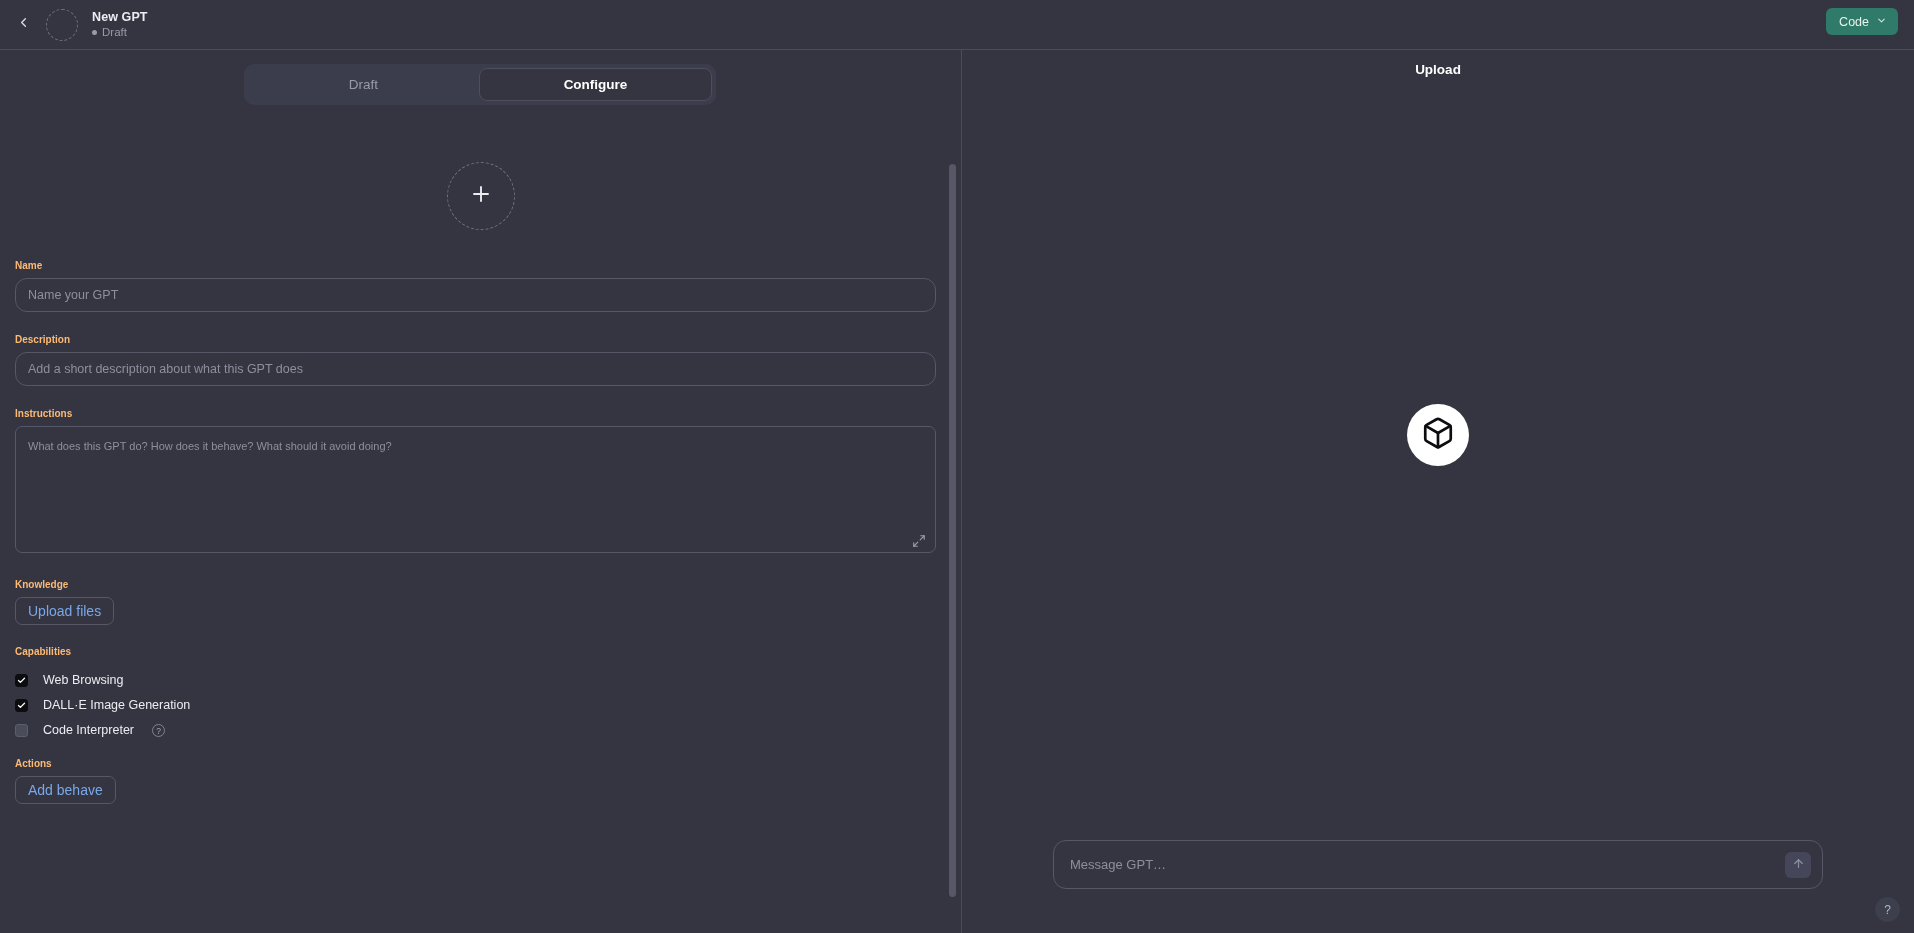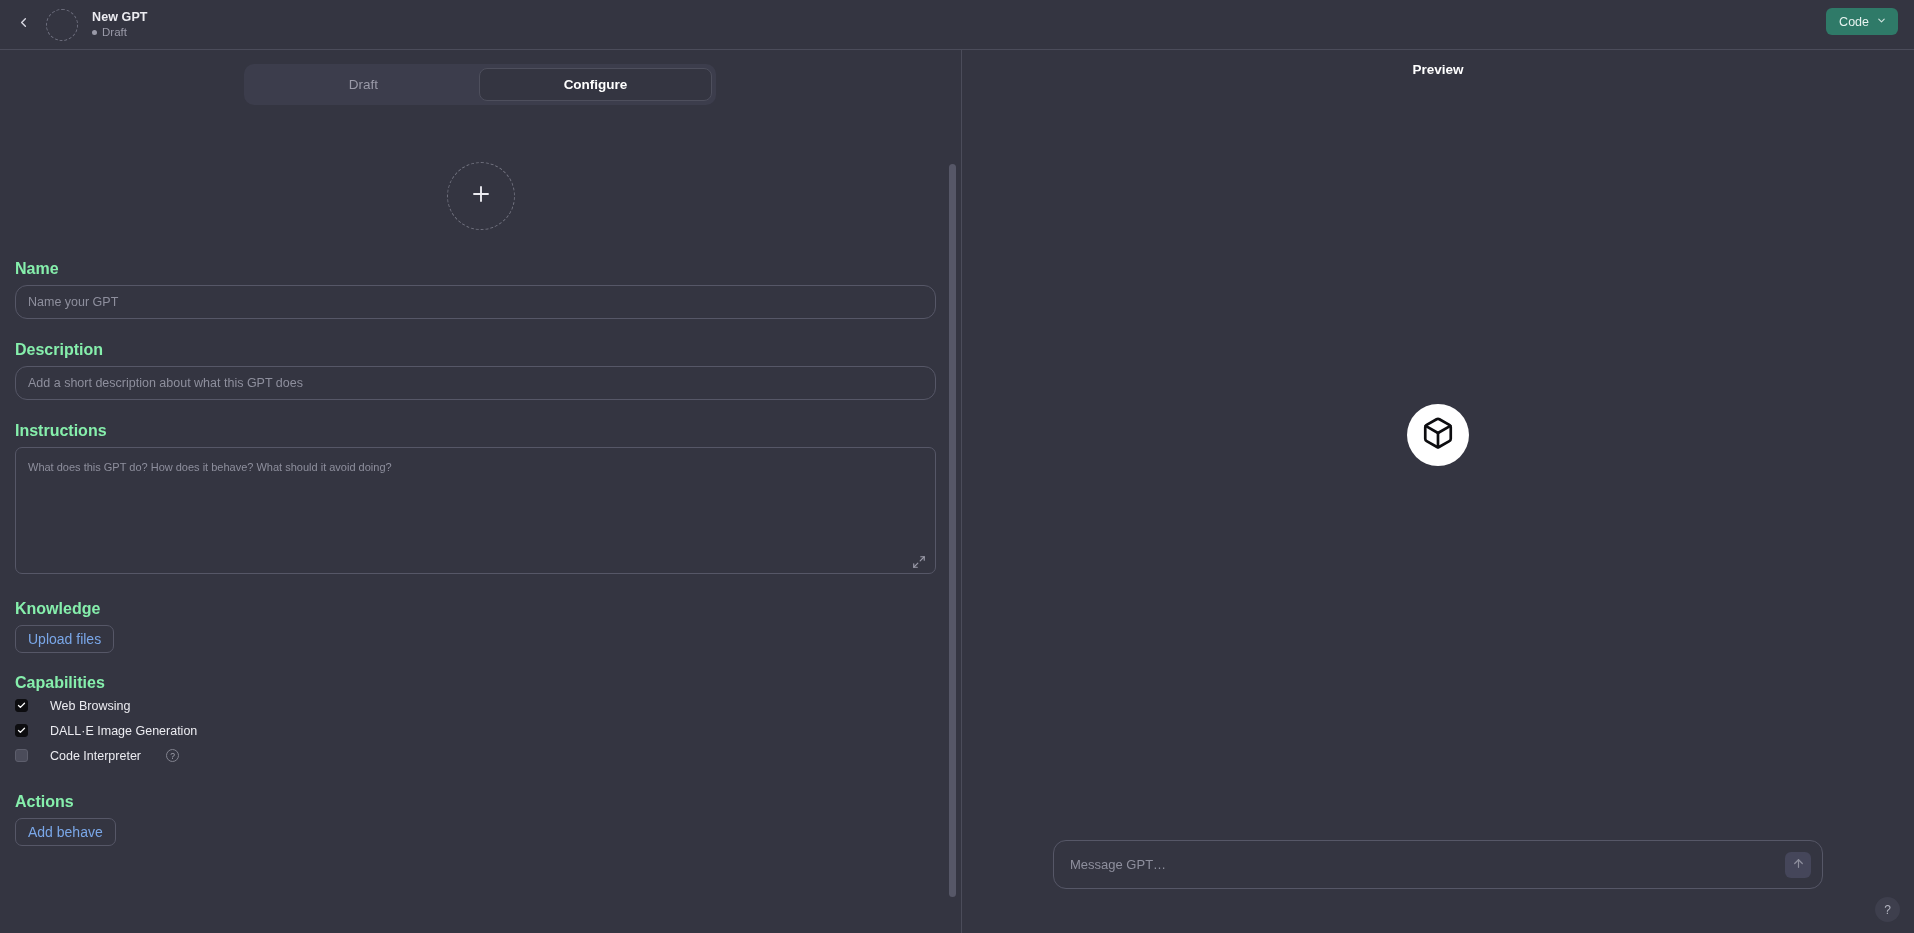--- a/index.html
+++ b/index.html
@@ -82,21 +82,21 @@
   #avatar-upload {
     width: 68px; height: 68px; margin: 46px auto 0;
     border: 1.6px dashed #71727f; border-radius: 50%;
     display: flex; align-items: center; justify-content: center;
     cursor: pointer;
   }
   #avatar-upload svg { stroke: #ececf1; }
 
   .field-group { margin: 0 0 0 0; padding: 0 18px 0 15px; }
   .field-label {
-    font-size: 16px; font-weight: bold; color: #86efac;
+    font-size: 10px; font-weight: bold; color: #fdba74;
     margin-bottom: 7px; display: block;
   }
   .txt-input {
     width: 921px; height: 34px;
     background: transparent; color: #ececf1;
     border: 1px solid #565767; border-radius: 12px;
     padding: 0 12px; font-size: 12.5px; font-family: inherit;
     outline: none;
   }
   .txt-input::placeholder { color: #8e8f9d; }
@@ -136,21 +136,21 @@
 
   .ghost-button {
     height: 28px; padding: 0 12px;
     background: transparent; color: #7aa7e8;
     border: 1px solid #565767; border-radius: 7px;
     font-size: 14px; font-family: inherit; cursor: pointer;
     display: inline-flex; align-items: center;
   }
 
   .cap-row {
-    display: flex; align-items: flex-start; gap: 22px;
+    display: flex; align-items: flex-end; gap: 15px;
     height: 23px; font-size: 12.5px; color: #ececf1;
   }
   .checkbox {
     width: 13px; height: 13px; border-radius: 3px;
     display: flex; align-items: center; justify-content: center;
     cursor: pointer; flex: 0 0 auto;
   }
   .checkbox.checked { background: #0d0d10; border: 1px solid #0d0d10; }
   .checkbox.unchecked { background: #4b4c5a; border: 1px solid #5d5e6c; }
   .checkbox svg { stroke: #ffffff; }
@@ -333,21 +333,21 @@
   </div>
 
   <div id="scrollbar-track">
     <div id="scrollbar-thumb"></div>
   </div>
 </div>
 
 <div id="divider"></div>
 
 <div id="right-pane">
-  <div id="preview-title">Preview</div>
+  <div id="preview-title">Upload</div>
 
   <div id="preview-logo" style="left: 445px;">
     <span>
       <svg width="34" height="34" viewBox="0 0 24 24" fill="none" stroke-width="1.9" stroke-linecap="round" stroke-linejoin="round">
         <path d="M21 16V8a2 2 0 0 0-1-1.73l-7-4a2 2 0 0 0-2 0l-7 4A2 2 0 0 0 3 8v8a2 2 0 0 0 1 1.73l7 4a2 2 0 0 0 2 0l7-4A2 2 0 0 0 21 16z"></path>
         <polyline points="3.27 6.96 12 12.01 20.73 6.96"></polyline>
         <line x1="12" y1="22.08" x2="12" y2="12"></line>
       </svg>
     </span>
   </div>

